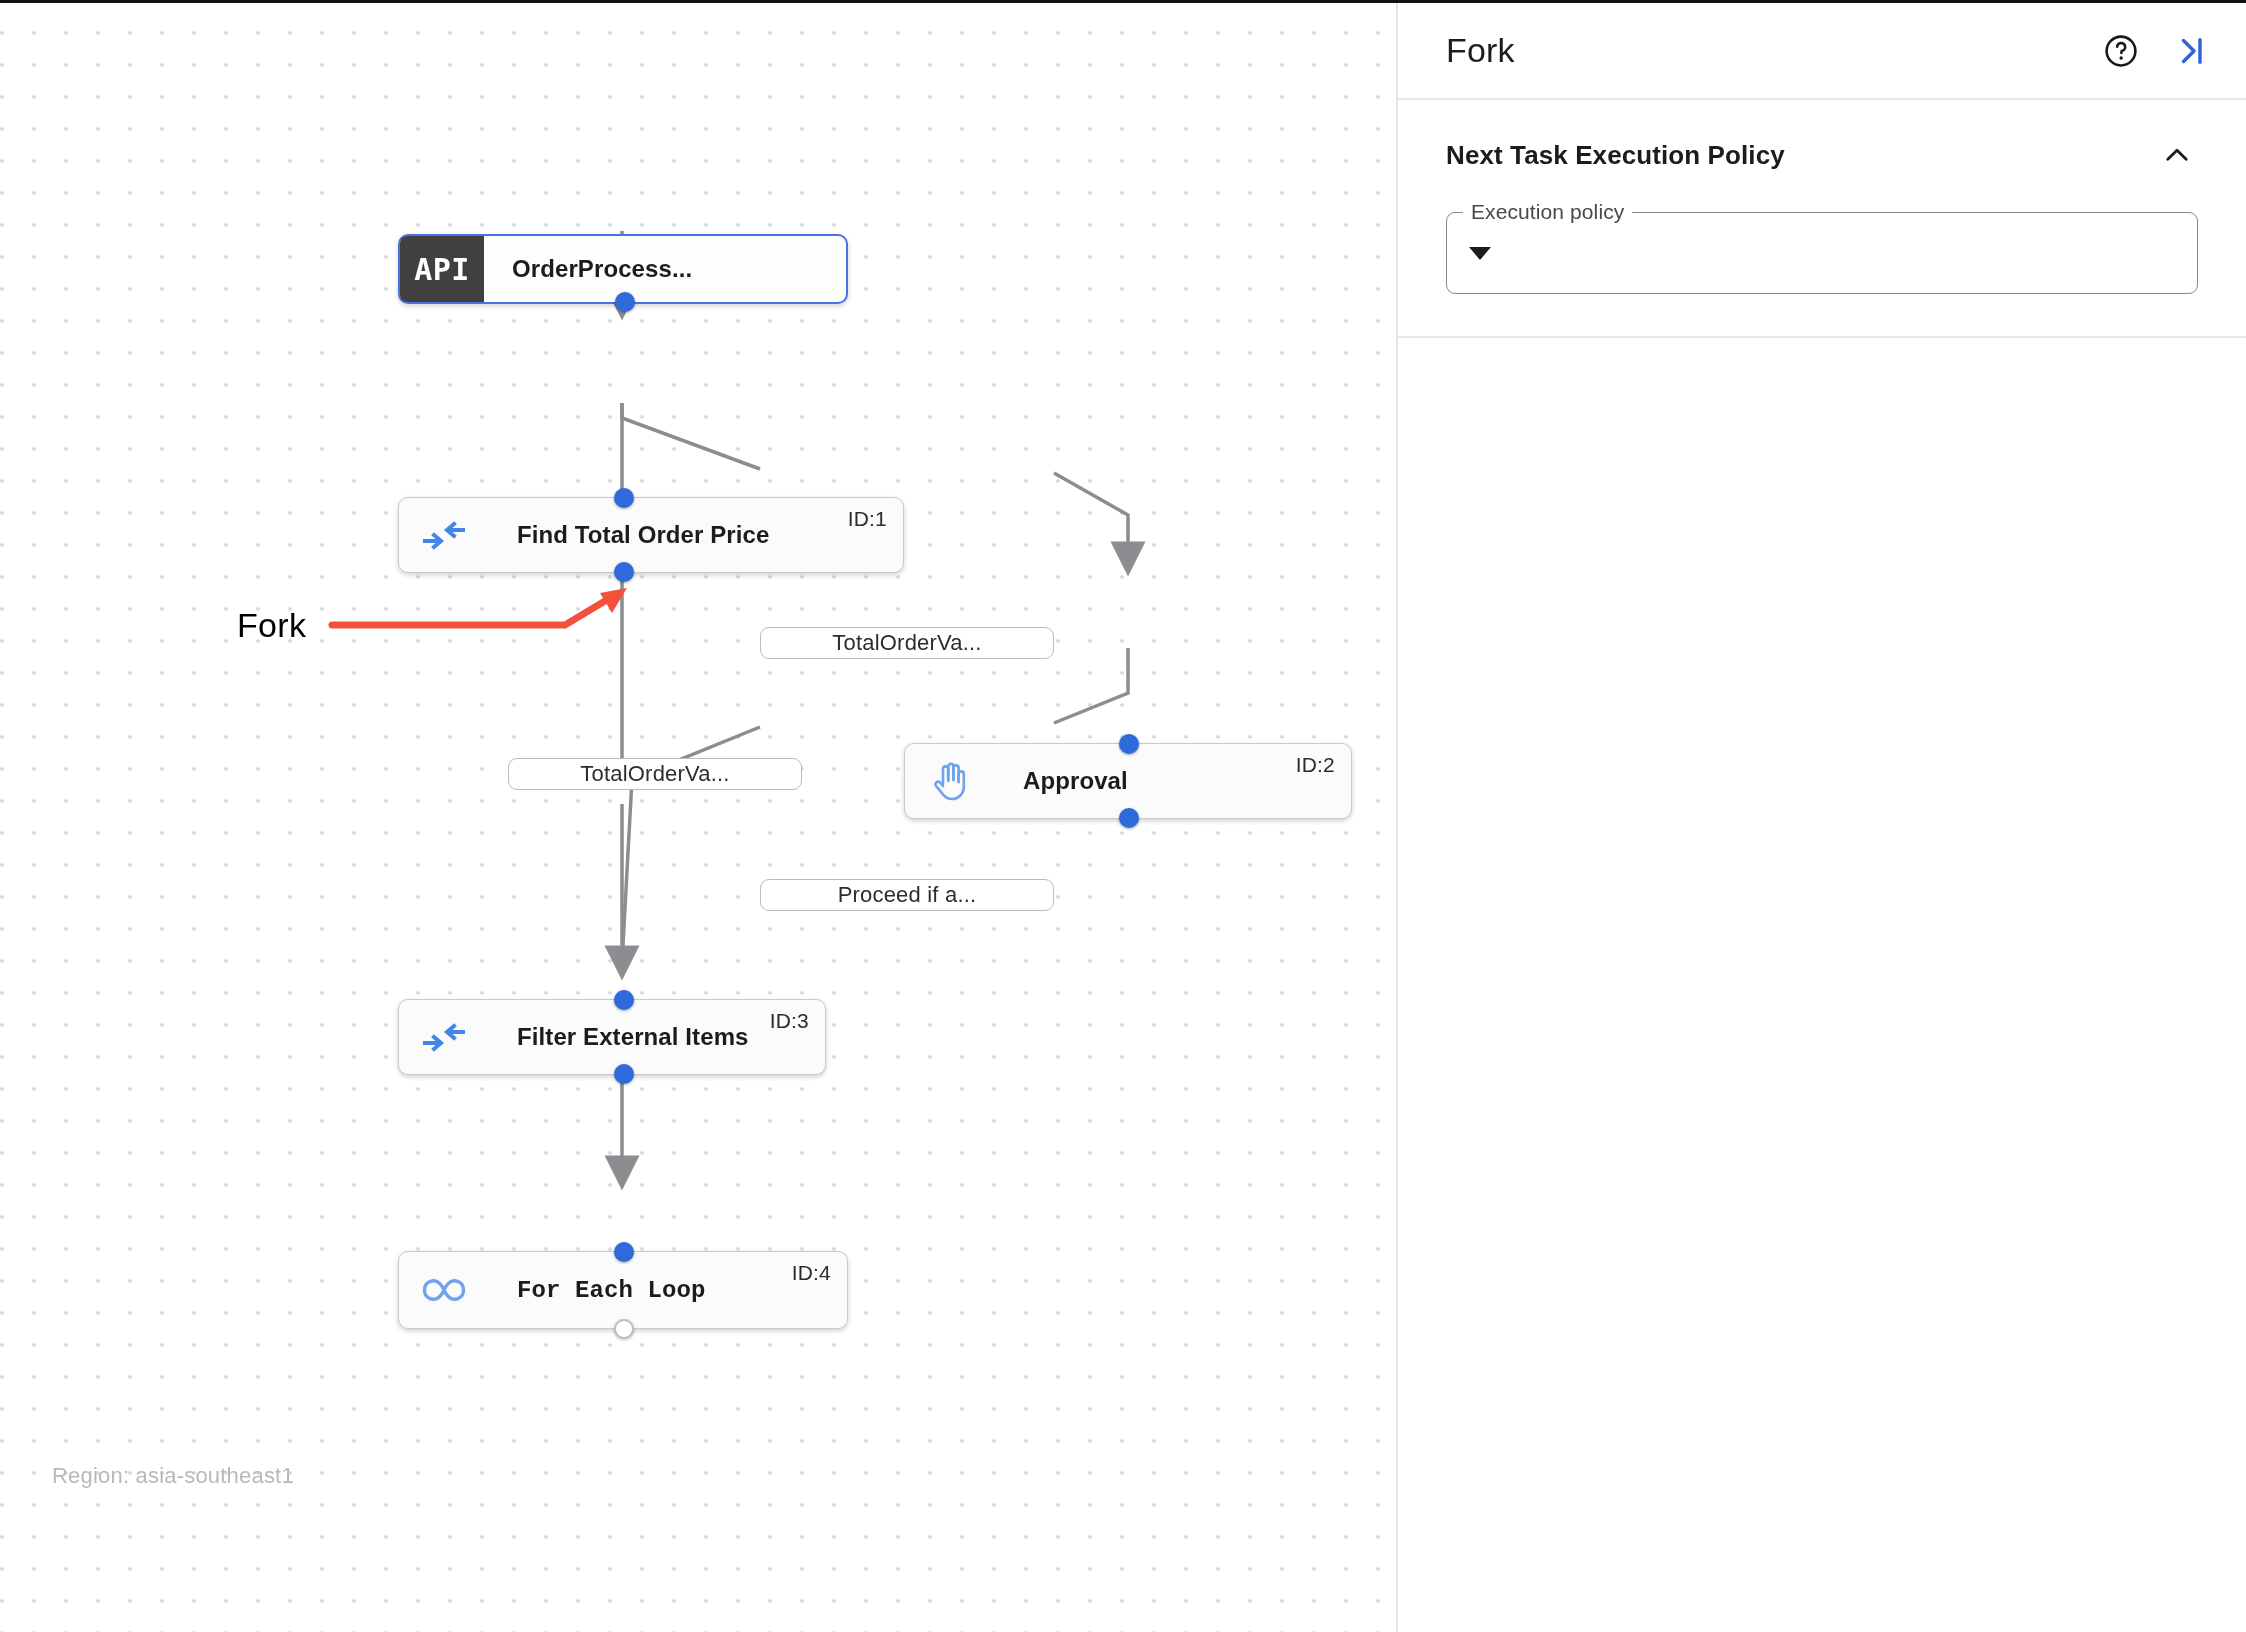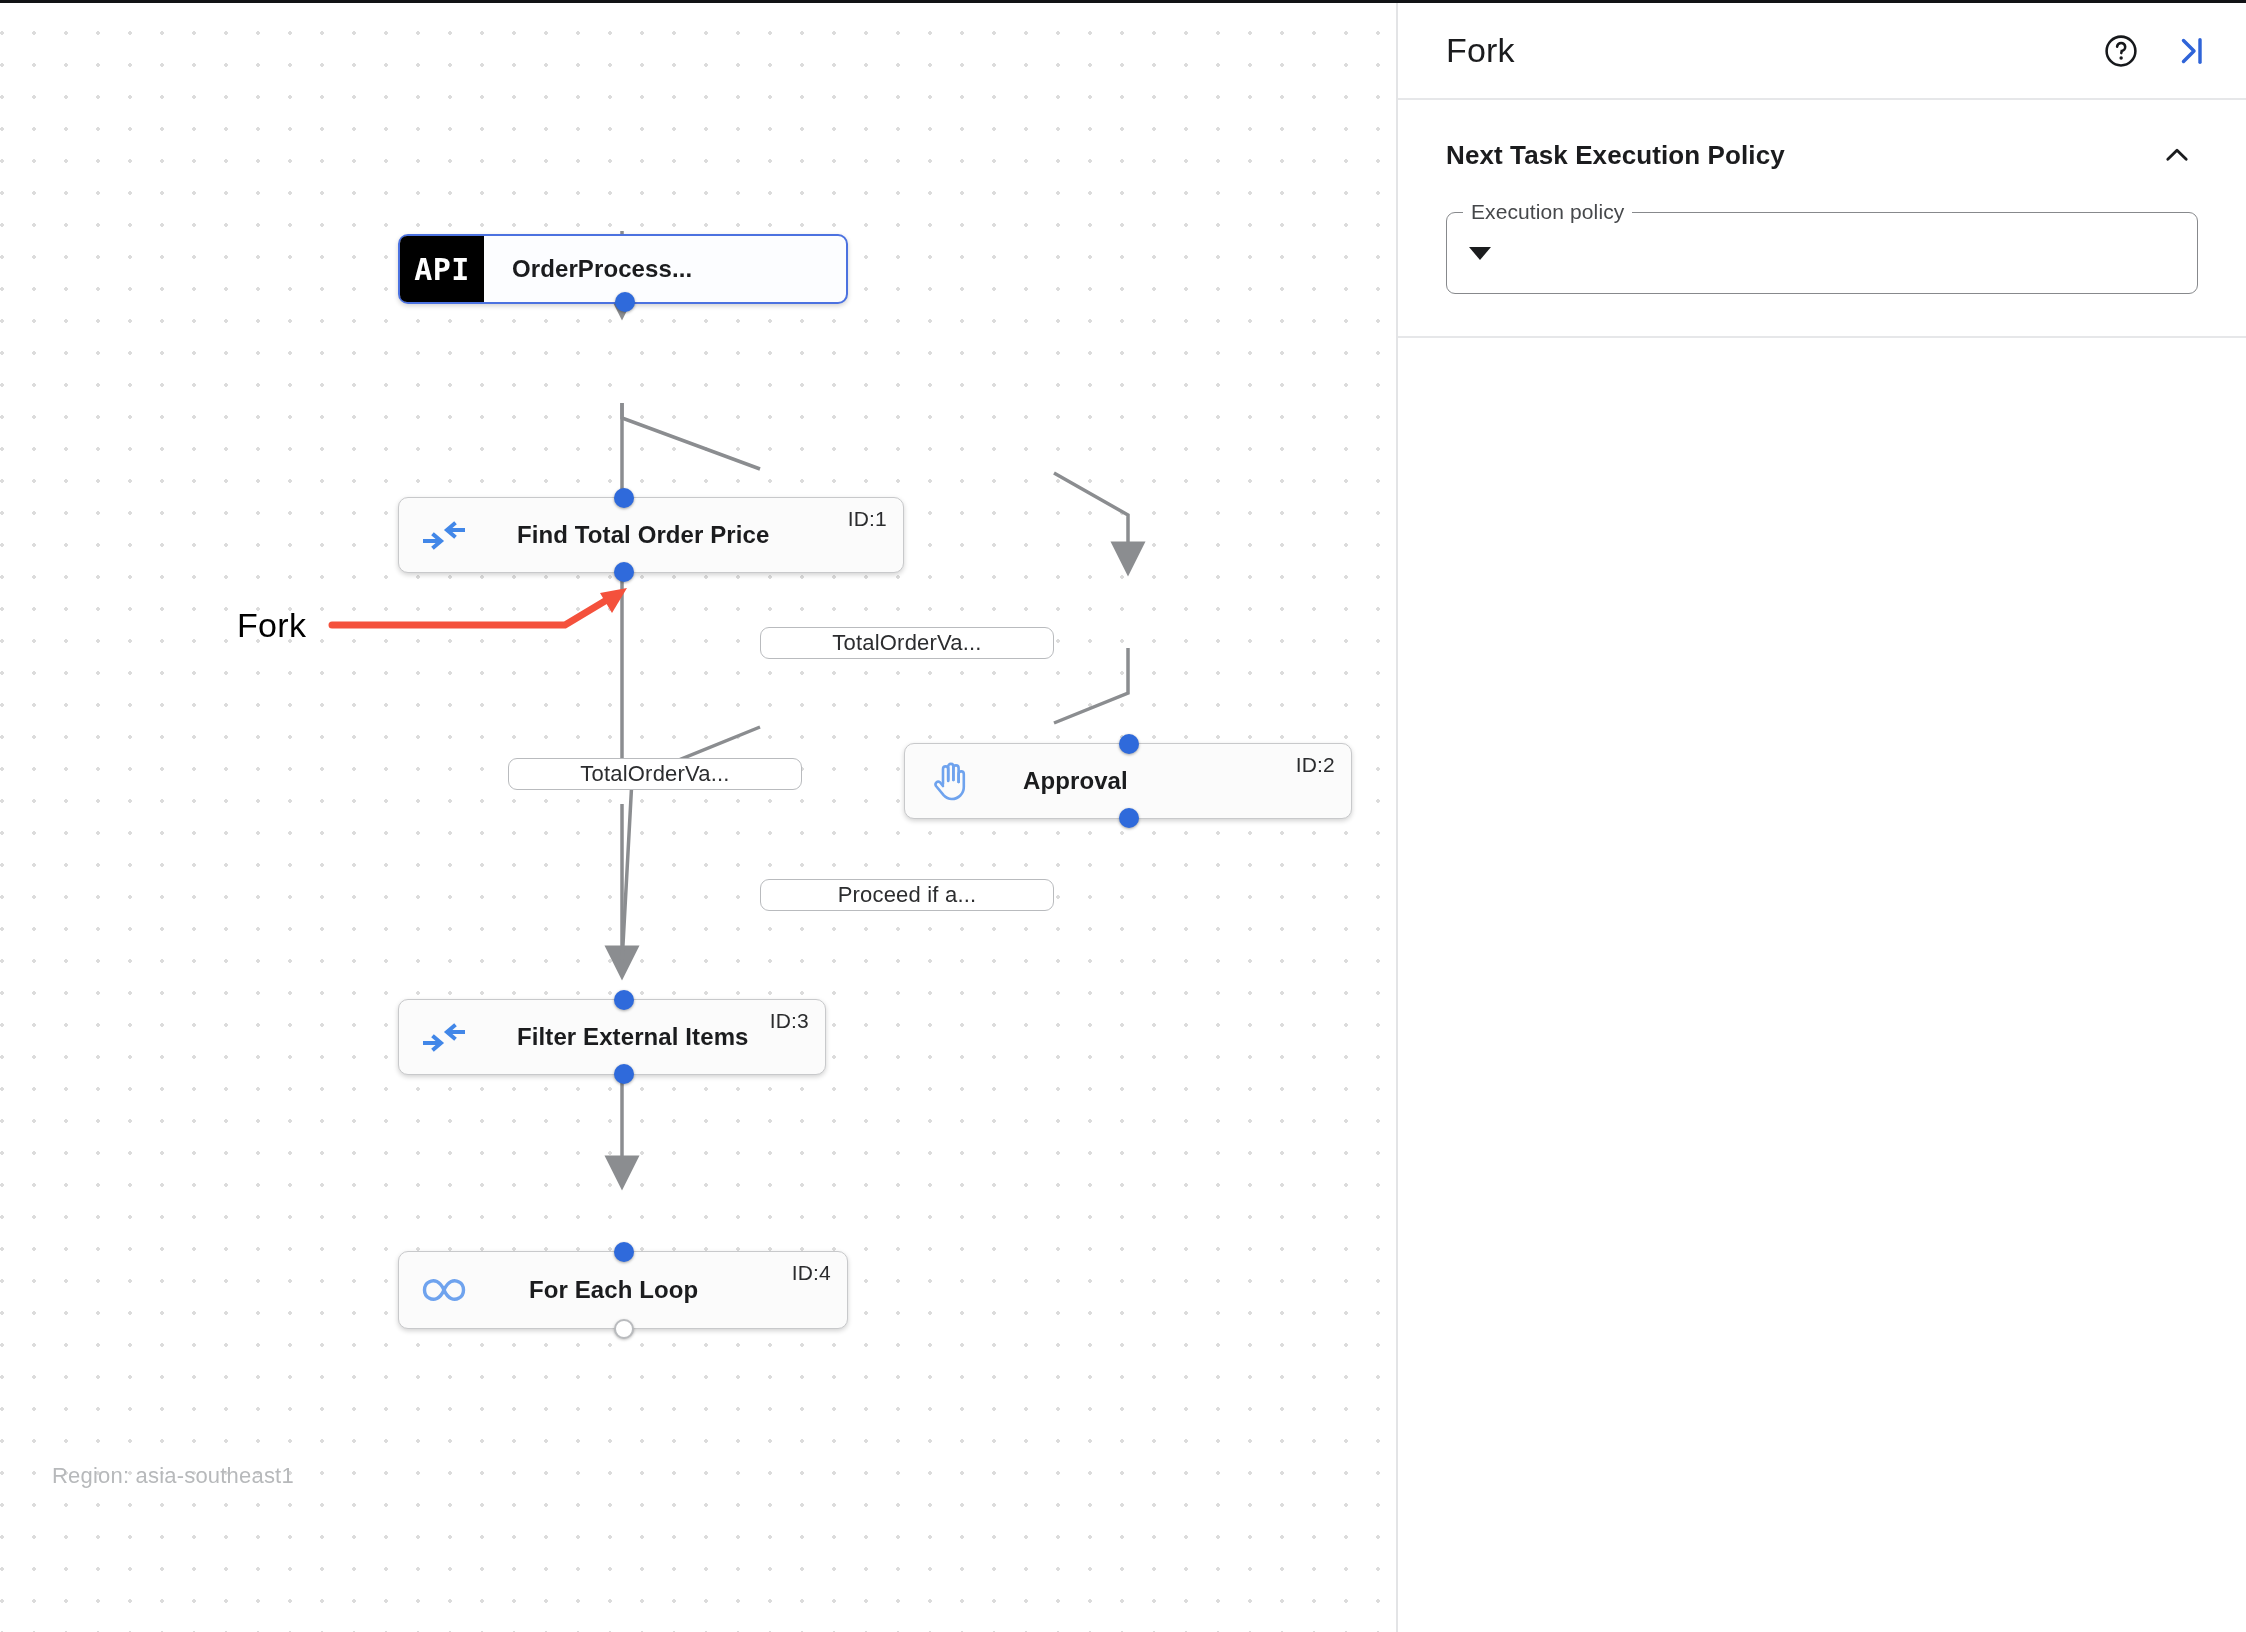--- a/index.html
+++ b/index.html
@@ -71,21 +71,21 @@
   }
   .node-icon {
     width: 90px;
     min-width: 90px;
     height: 100%;
     display: flex;
     align-items: center;
     justify-content: center;
   }
   .node-icon.api-badge {
-    background: #000000;
+    background: #404040;
     border-radius: 7px 0 0 7px;
     color: #ffffff;
     font-family: "DejaVu Sans Mono", monospace;
     font-weight: 700;
     font-size: 30px;
     letter-spacing: 0.5px;
   }
   .node-title {
     font-size: 24px;
     font-weight: 700;
@@ -344,21 +344,21 @@
     </div>
 
     <div class="node" style="left:398px; top:1248px; width:450px; height:78px;">
       <div class="node-icon">
         <svg width="52" height="30" viewBox="0 0 52 30">
           <g stroke="#6fa3ee" stroke-width="3.4" fill="none">
             <path d="M26,15 C22,6 16,4 11,7 C5,10 5,20 11,23 C16,26 22,24 26,15 C30,6 36,4 41,7 C47,10 47,20 41,23 C36,26 30,24 26,15 z"></path>
           </g>
         </svg>
       </div>
-      <div class="node-title" style="margin-left:40px;">For Each Loop</div>
+      <div class="node-title" style="margin-left:28px;font-family:Liberation Mono, monospace;">For Each Loop</div>
       <div class="node-id">ID:4</div>
       <div class="handle" style="left:215px; top:-10px;"></div>
       <div class="handle hollow" style="left:215px; bottom:-11px;"></div>
     </div>
 
     <div class="edge-chip" style="left:760px; top:624px; width:294px;">
       <span>TotalOrderVa...</span>
     </div>
 
     <div class="edge-chip" style="left:508px; top:755px; width:294px;">

